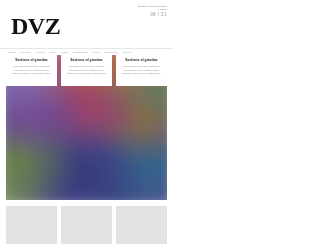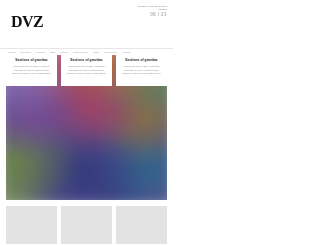--- a/index.html
+++ b/index.html
@@ -22,21 +22,21 @@
     height: 48px;
     padding: 0 7px;
     box-sizing: border-box;
   }
   .logo {
     position: absolute;
     left: 11px;
     top: 14px;
     font-family: "Liberation Serif", serif;
     font-weight: 700;
-    font-size: 16px;
+    font-size: 24px;
     letter-spacing: -0.5px;
     line-height: 1;
     color: #111111;
   }
   .meta {
     position: absolute;
     right: 6px;
     top: 5px;
     text-align: right;
     line-height: 1.25;

